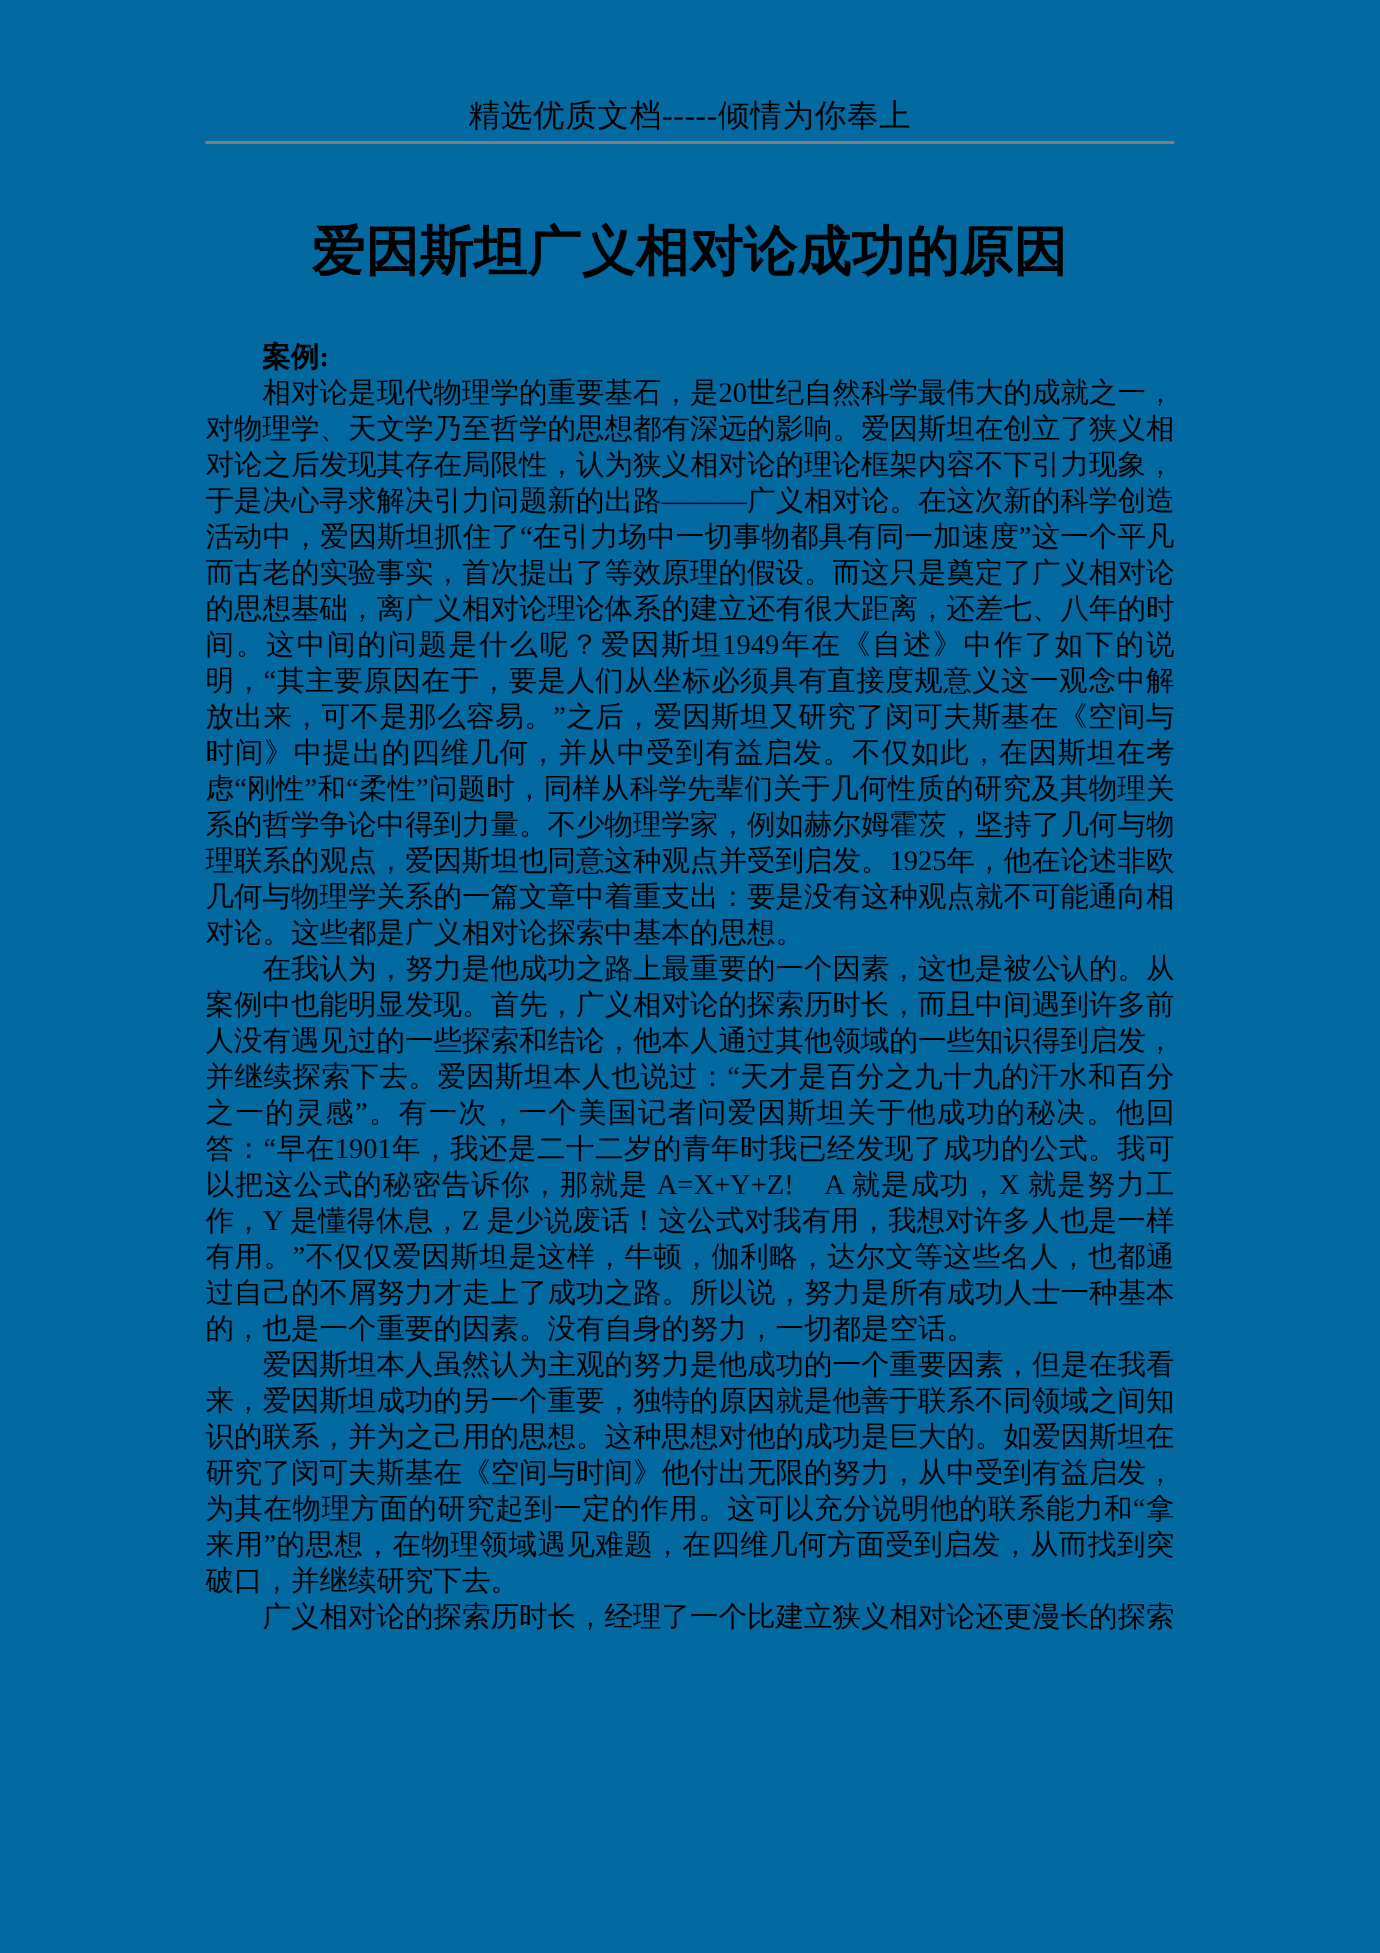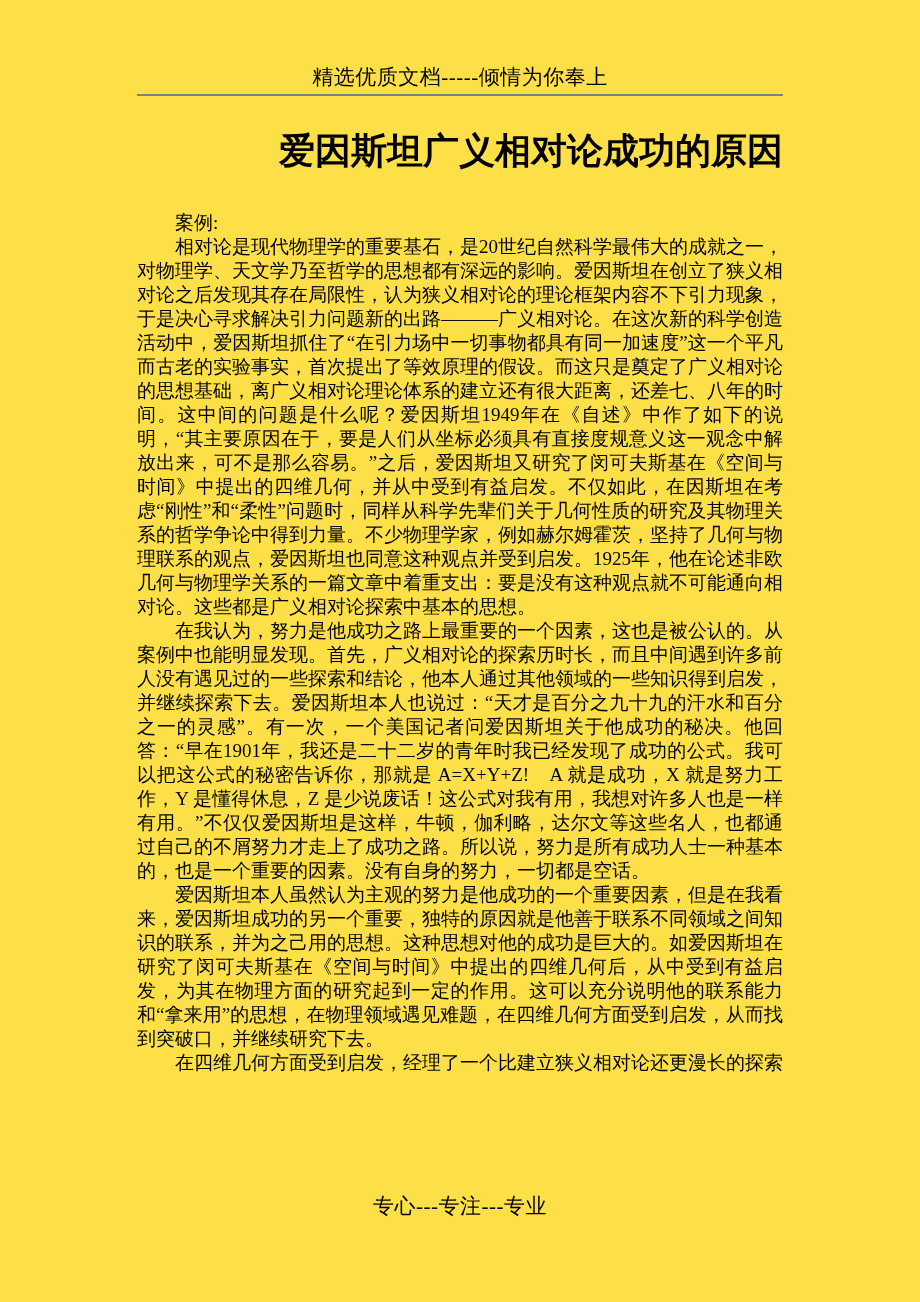--- a/index.html
+++ b/index.html
@@ -2,21 +2,21 @@
 <html><head>
 <meta charset="utf-8">
 <style>
   * { margin: 0; padding: 0; box-sizing: border-box; }
   html, body { background: #e8e8e8; }
   .page {
     position: relative;
     width: 920px;
     height: 1302px;
     margin: 0 auto;
-    background: #fde047;
+    background: #0369a1;
     color: #000000;
     font-family: "Liberation Serif", "DejaVu Serif", serif;
     overflow: hidden;
   }
   .content-col {
     position: absolute;
     left: 137px;
     top: 0;
     width: 646px;
   }
@@ -26,38 +26,38 @@
     font-size: 21px;
     line-height: 28px;
     letter-spacing: 0.5px;
   }
   .page-header-rule {
     height: 2px;
     background: #7f7f7f;
     margin-top: 3px;
   }
   .doc-title {
-    margin-top: 32px;
+    margin-top: 48px;
     margin-bottom: 37px;
-    text-align: right;
+    text-align: center;
     font-size: 36px;
     line-height: 46px;
     font-weight: bold;
     letter-spacing: 0px;
   }
   .doc-body p {
     font-size: 19px;
     line-height: 24px;
     text-align: justify;
     text-justify: inter-ideograph;
     text-indent: 2em;
     word-break: break-all;
   }
   .section-label {
-    font-weight: normal;
+    font-weight: bold;
     text-align: left !important;
   }
   .page-footer {
     position: absolute;
     top: 1192px;
     left: 0;
     width: 100%;
     text-align: center;
     font-size: 21px;
     line-height: 28px;
@@ -80,23 +80,22 @@
     <div class="doc-body">
 
       <p class="section-label">案例:</p>
 
       <p>相对论是现代物理学的重要基石，是20世纪自然科学最伟大的成就之一，对物理学、天文学乃至哲学的思想都有深远的影响。爱因斯坦在创立了狭义相对论之后发现其存在局限性，认为狭义相对论的理论框架内容不下引力现象，于是决心寻求解决引力问题新的出路———广义相对论。在这次新的科学创造活动中，爱因斯坦抓住了“在引力场中一切事物都具有同一加速度”这一个平凡而古老的实验事实，首次提出了等效原理的假设。而这只是奠定了广义相对论的思想基础，离广义相对论理论体系的建立还有很大距离，还差七、八年的时间。这中间的问题是什么呢？爱因斯坦1949年在《自述》中作了如下的说明，“其主要原因在于，要是人们从坐标必须具有直接度规意义这一观念中解放出来，可不是那么容易。”之后，爱因斯坦又研究了闵可夫斯基在《空间与时间》中提出的四维几何，并从中受到有益启发。不仅如此，在因斯坦在考虑“刚性”和“柔性”问题时，同样从科学先辈们关于几何性质的研究及其物理关系的哲学争论中得到力量。不少物理学家，例如赫尔姆霍茨，坚持了几何与物理联系的观点，爱因斯坦也同意这种观点并受到启发。1925年，他在论述非欧几何与物理学关系的一篇文章中着重支出：要是没有这种观点就不可能通向相对论。这些都是广义相对论探索中基本的思想。</p>
 
 
 
       <p>在我认为，努力是他成功之路上最重要的一个因素，这也是被公认的。从案例中也能明显发现。首先，广义相对论的探索历时长，而且中间遇到许多前人没有遇见过的一些探索和结论，他本人通过其他领域的一些知识得到启发，并继续探索下去。爱因斯坦本人也说过：“天才是百分之九十九的汗水和百分之一的灵感”。有一次，一个美国记者问爱因斯坦关于他成功的秘决。他回答：“早在1901年，我还是二十二岁的青年时我已经发现了成功的公式。我可以把这公式的秘密告诉你，那就是 A=X+Y+Z!　A 就是成功，X 就是努力工作，Y 是懂得休息，Z 是少说废话！这公式对我有用，我想对许多人也是一样有用。”不仅仅爱因斯坦是这样，牛顿，伽利略，达尔文等这些名人，也都通过自己的不屑努力才走上了成功之路。所以说，努力是所有成功人士一种基本的，也是一个重要的因素。没有自身的努力，一切都是空话。</p>
 
-      <p>爱因斯坦本人虽然认为主观的努力是他成功的一个重要因素，但是在我看来，爱因斯坦成功的另一个重要，独特的原因就是他善于联系不同领域之间知识的联系，并为之己用的思想。这种思想对他的成功是巨大的。如爱因斯坦在研究了闵可夫斯基在《空间与时间》中提出的四维几何后，从中受到有益启发，为其在物理方面的研究起到一定的作用。这可以充分说明他的联系能力和“拿来用”的思想，在物理领域遇见难题，在四维几何方面受到启发，从而找到突破口，并继续研究下去。</p>
+      <p>爱因斯坦本人虽然认为主观的努力是他成功的一个重要因素，但是在我看来，爱因斯坦成功的另一个重要，独特的原因就是他善于联系不同领域之间知识的联系，并为之己用的思想。这种思想对他的成功是巨大的。如爱因斯坦在研究了闵可夫斯基在《空间与时间》他付出无限的努力，从中受到有益启发，为其在物理方面的研究起到一定的作用。这可以充分说明他的联系能力和“拿来用”的思想，在物理领域遇见难题，在四维几何方面受到启发，从而找到突破口，并继续研究下去。</p>
 
-      <p>在四维几何方面受到启发，经理了一个比建立狭义相对论还更漫长的探索</p>
+      <p>广义相对论的探索历时长，经理了一个比建立狭义相对论还更漫长的探索</p>
 
     </div>
 
   </div>
 
-  <div class="page-footer">专心---专注---专业</div>
 
 </div>
 
 </body></html>

